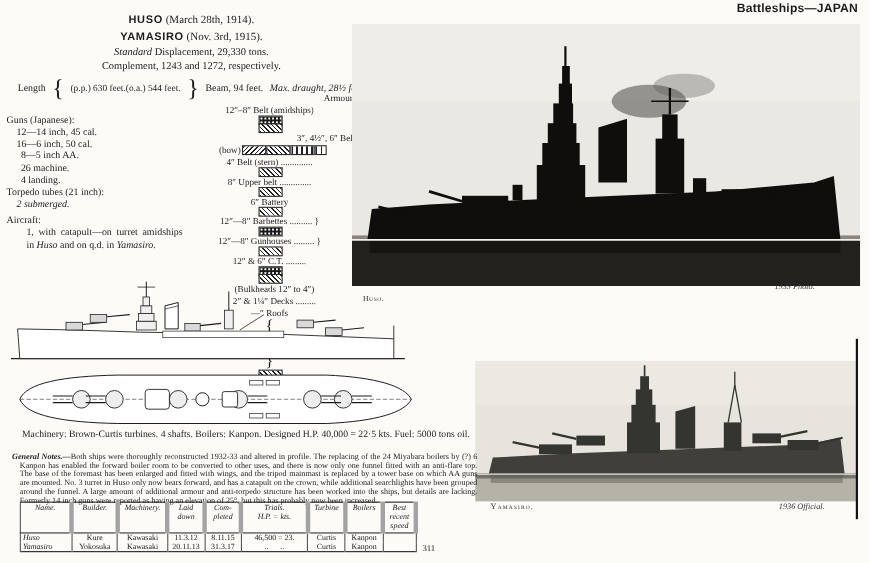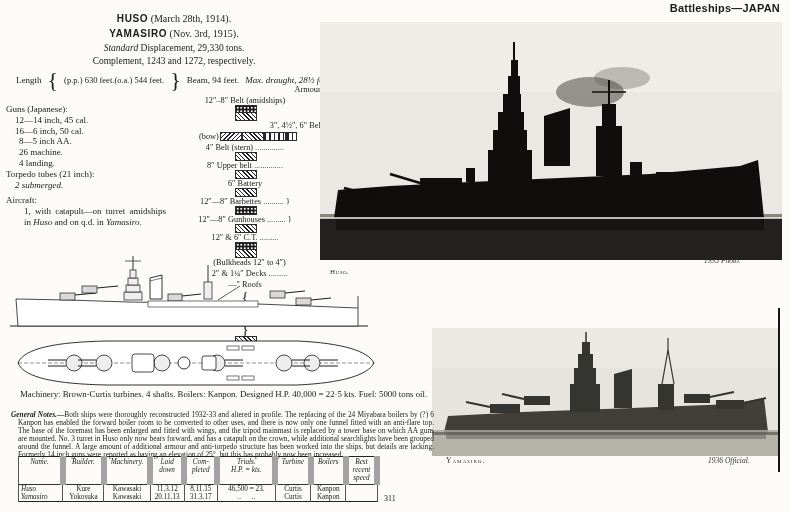--- a/index.html
+++ b/index.html
@@ -66,21 +66,21 @@
   .machinery{left:6px;top:389px;width:426px;font-size:8.8px;line-height:10.5px;text-indent:14px;}
   .gnotes{left:6px;top:411px;width:428px;font-size:7.4px;line-height:7.9px;text-align:justify;
           padding-left:12px;text-indent:-7px;box-sizing:border-box;}
   .gnotes .lead{font-weight:bold;font-style:italic;}
 
   
   .ship-table{left:18px;top:456px;}
   table{border-collapse:collapse;width:362px;font-size:7.2px;line-height:8.2px;border:1.5px solid #222;
         font-family:"Liberation Serif",serif;}
   th{font-style:italic;font-weight:normal;white-space:pre-line;text-align:center;vertical-align:top;
-     border-left:1px solid #555;border-right:6px solid #a3a3a3;border-bottom:1px solid #333;padding:1px 2px;}
+     border-left:1px solid #555;border-right:4px solid #a3a3a3;border-bottom:1px solid #333;padding:1px 2px;}
   td{text-align:center;white-space:pre;vertical-align:top;border-left:1px solid #555;border-right:1px solid #555;
      padding:0 2px;}
   td.name{text-align:left;font-style:italic;}
   .pageno{left:384px;top:494px;font-size:8px;}
   .vrule{left:778px;top:308px;width:2px;height:164px;background:#141414;}
 </style>
 </head>
 <body>
 
 <div class="page">

